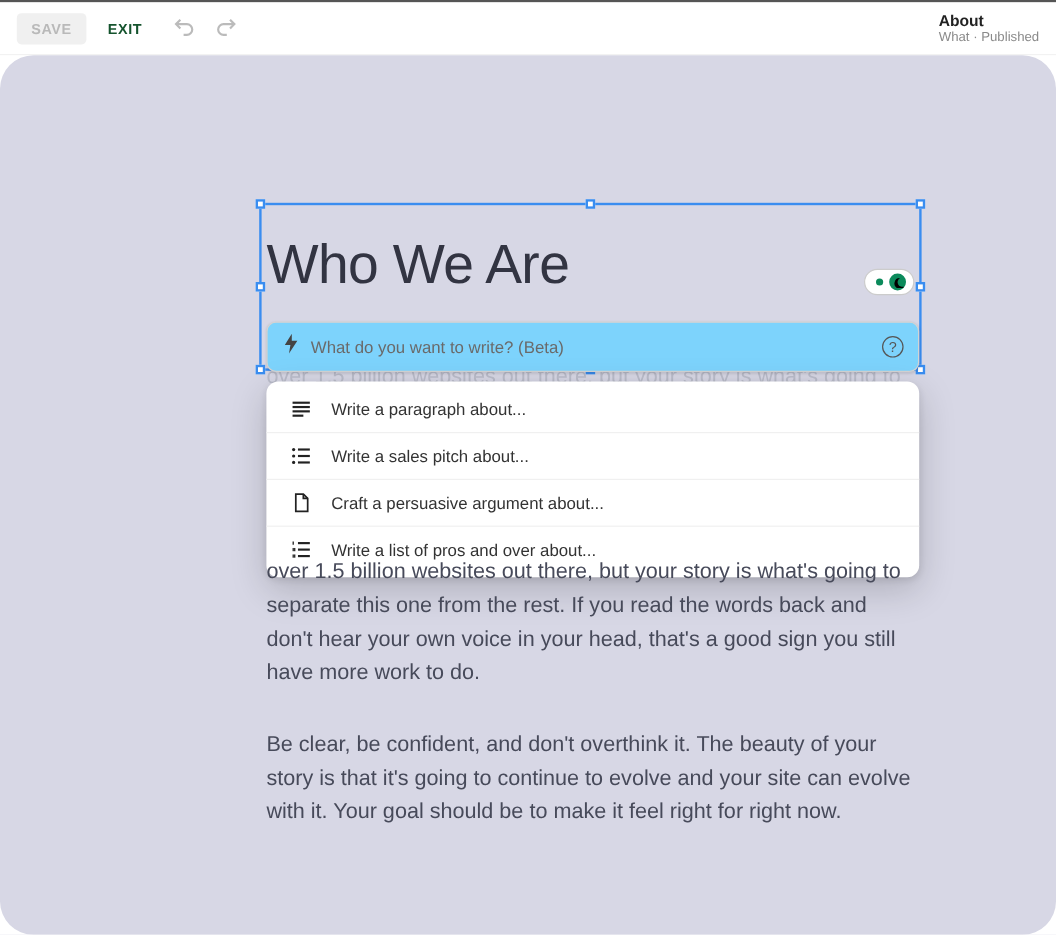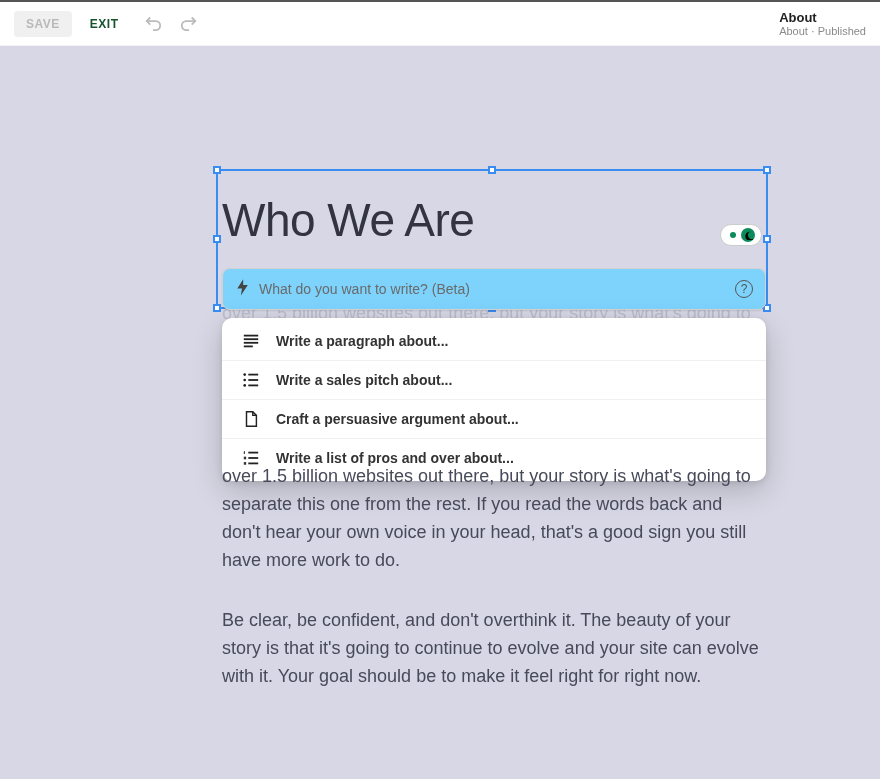--- a/index.html
+++ b/index.html
@@ -21,21 +21,21 @@
     font-size:12px; font-weight:700; color:#14532d; letter-spacing:.5px;
     background:none; border:none;
   }
   .undo-redo { display:flex; gap:18px; margin-left:26px; color:#bbb; }
   .undo-redo svg { width:18px; height:18px; }
   .status { margin-left:auto; }
   .status .title { font-size:13px; font-weight:700; color:#222; }
   .status .sub { font-size:11px; color:#8a8a8a; }
 
   .canvas {
-    position:relative; background:#d7d7e5; width:880px; height:733px;
+    position:relative; background:#d7d7e5; width:880px; height:733px;border-radius:28px;
   }
 
   .sel-box {
     position:absolute; left:216px; top:123px; width:552px; height:140px;
     border:2px solid #3a8df0;
   }
   .handle { position:absolute; width:8px; height:8px; background:#fff; border:2px solid #3a8df0; }
   .h-tl{top:-5px;left:-5px;} .h-tr{top:-5px;right:-5px;} .h-bl{bottom:-5px;left:-5px;} .h-br{bottom:-5px;right:-5px;}
   .h-t{top:-5px;left:50%;margin-left:-4px;} .h-b{bottom:-5px;left:50%;margin-left:-4px;}
   .h-l{top:50%;left:-5px;margin-top:-4px;} .h-r{top:50%;right:-5px;margin-top:-4px;}
@@ -83,21 +83,21 @@
     display:flex; align-items:center; justify-content:center; font-size:12px; color:#555;
   }
 
   .suggestions {
     margin-top:8px; background:#fff; border-radius:10px;
     box-shadow:0 10px 30px rgba(0,0,0,.18), 0 2px 6px rgba(0,0,0,.1);
     padding:4px 0;
   }
   .sugg {
     display:flex; align-items:center; gap:16px; padding:10px 20px;
-    font-size:14px; color:#333; border-top:1px solid #f0f0f0;font-weight:bold;
+    font-size:14px; color:#333; border-top:1px solid #f0f0f0;
   }
   .sugg:first-child { border-top:none; }
   .sugg .ico { width:18px; height:18px; color:#222; display:flex; align-items:center; justify-content:center;}
   .sugg .ico svg { width:18px; height:18px; }
 </style>
 </head>
 <body>
 
 <svg width="0" height="0" style="position:absolute">
   <defs>
@@ -163,21 +163,21 @@
   <div class="undo-redo">
     <span><svg viewBox="0 0 20 20">
           <use href="#i-undo"></use>
         </svg></span>
     <span><svg viewBox="0 0 20 20">
           <use href="#i-redo"></use>
         </svg></span>
   </div>
   <div class="status">
     <div class="title">About</div>
-    <div class="sub">About · Published</div>
+    <div class="sub">What · Published</div>
   </div>
 </div>
 
 <div class="canvas">
 
   <div class="heading">Who We Are</div>
 
   <div class="pill">
     <span class="moon">
         <svg viewBox="0 0 12 12" width="12" height="12">

